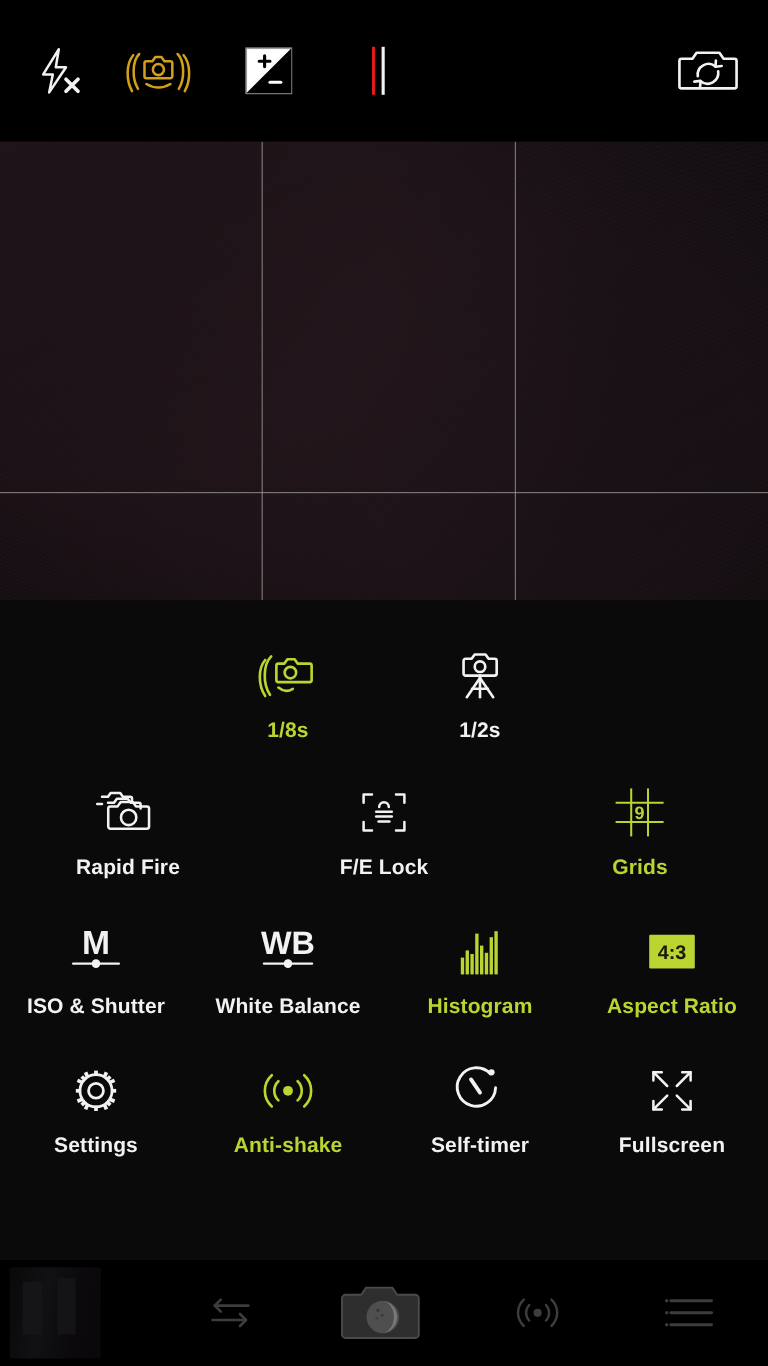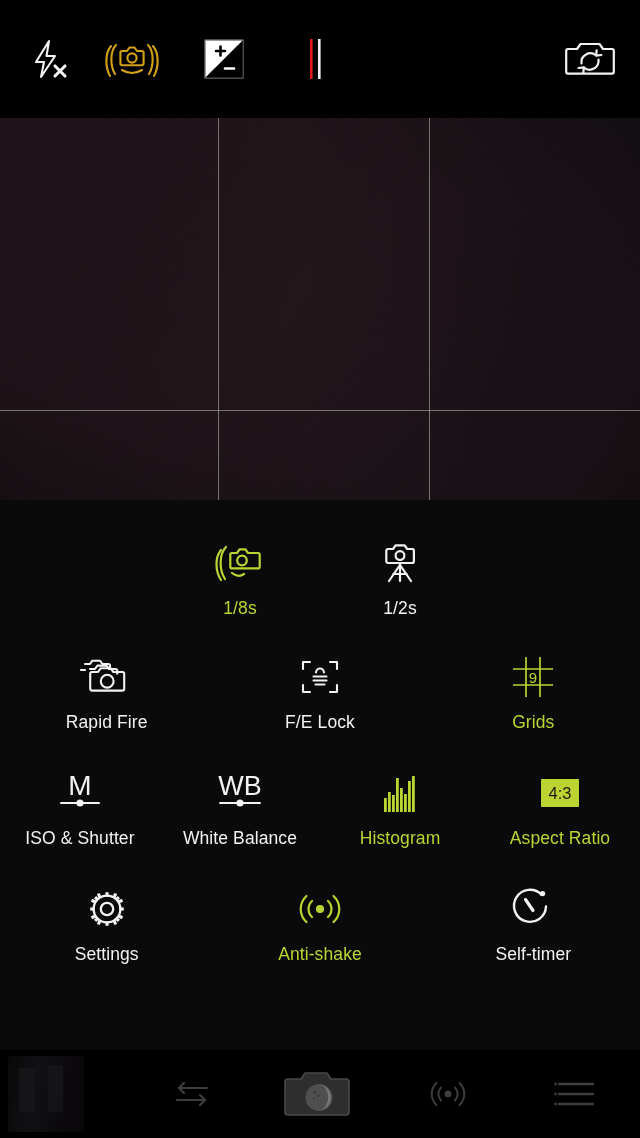--- a/index.html
+++ b/index.html
@@ -47,20 +47,21 @@
   .grid-v { top:0; bottom:0; width:1px; }
   .grid-v.a { left:218px; }
   .grid-v.b { left:429px; }
   .grid-h { left:0; right:0; height:1px; top:292px; }
 
   
   .menu {
     flex:1 1 auto; background:#0a0a0a;
     display:flex; flex-direction:column;
     padding-top:14px;
+    font-weight:bold;
   }
   .row { display:flex; }
   .row.shutter { padding:14px 0 8px; }
   .row.shutter .cell { flex:0 0 160px; }
   .row.shutter .spacer { flex:0 0 160px; }
   .row.grid4 { padding:10px 0; }
   .row.grid4 .cell { flex:1 1 25%; }
 
   .cell {
     display:flex; flex-direction:column;
@@ -374,20 +375,37 @@
         <span class="ic">
           <svg width="50" height="48" viewBox="0 0 50 48">
             <path d="M33.6 9.8 A16 16 0 1 0 38 21.5" fill="none" stroke="#f2f2f2" stroke-width="2.4" stroke-linecap="round"></path>
             <circle cx="34.6" cy="8.6" r="2.6" fill="#f2f2f2"></circle>
             <path d="M25 25.5 L17.5 14.5" stroke="#f2f2f2" stroke-width="3.2" stroke-linecap="round"></path>
           </svg>
         </span>
         <span class="lbl">Self-timer</span>
       </div>
 
+      <div class="cell">
+        <span class="ic">
+          <svg width="50" height="48" viewBox="0 0 50 48">
+            <g fill="none" stroke="#f2f2f2" stroke-width="2.1" stroke-linecap="round" stroke-linejoin="round">
+              <path d="M21 20 L9.5 8.5"></path>
+                <path d="M9.5 15.5 V8.5 H16.5"></path>
+              <path d="M29 20 L40.5 8.5"></path>
+                <path d="M40.5 15.5 V8.5 H33.5"></path>
+              <path d="M21 28 L9.5 39.5"></path>
+                <path d="M9.5 32.5 V39.5 H16.5"></path>
+              <path d="M29 28 L40.5 39.5"></path>
+                <path d="M40.5 32.5 V39.5 H33.5"></path>
+            </g>
+          </svg>
+        </span>
+        <span class="lbl">Fullscreen</span>
+      </div>
     </div>
   </div>
 
   <div class="bottombar">
 
     <div class="bb-slot bb-thumb-wrap">
       <div class="thumb"></div>
     </div>
 
     <div class="bb-slot bb-swap">

